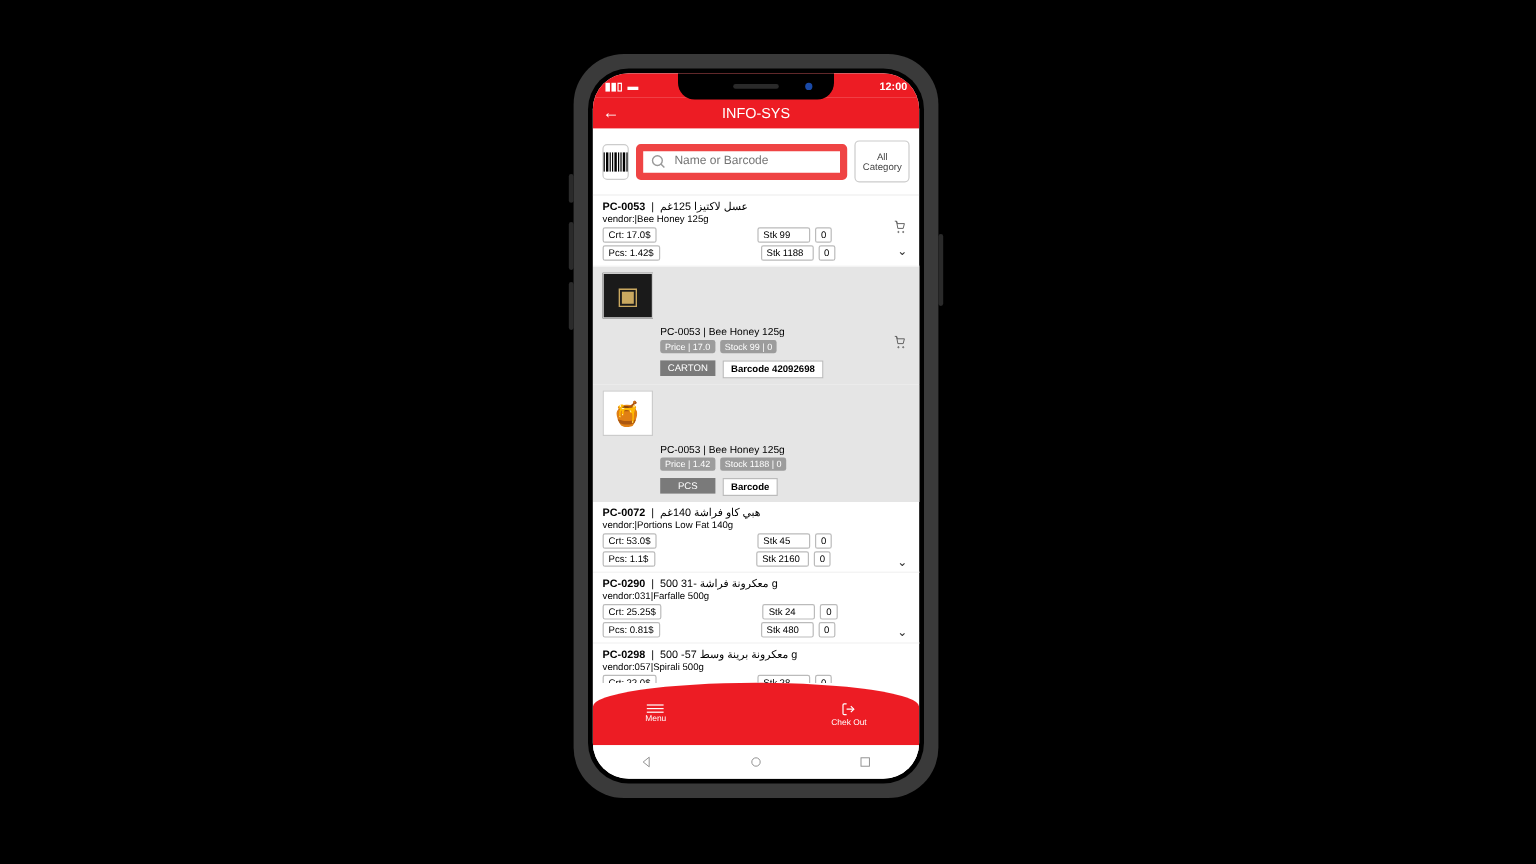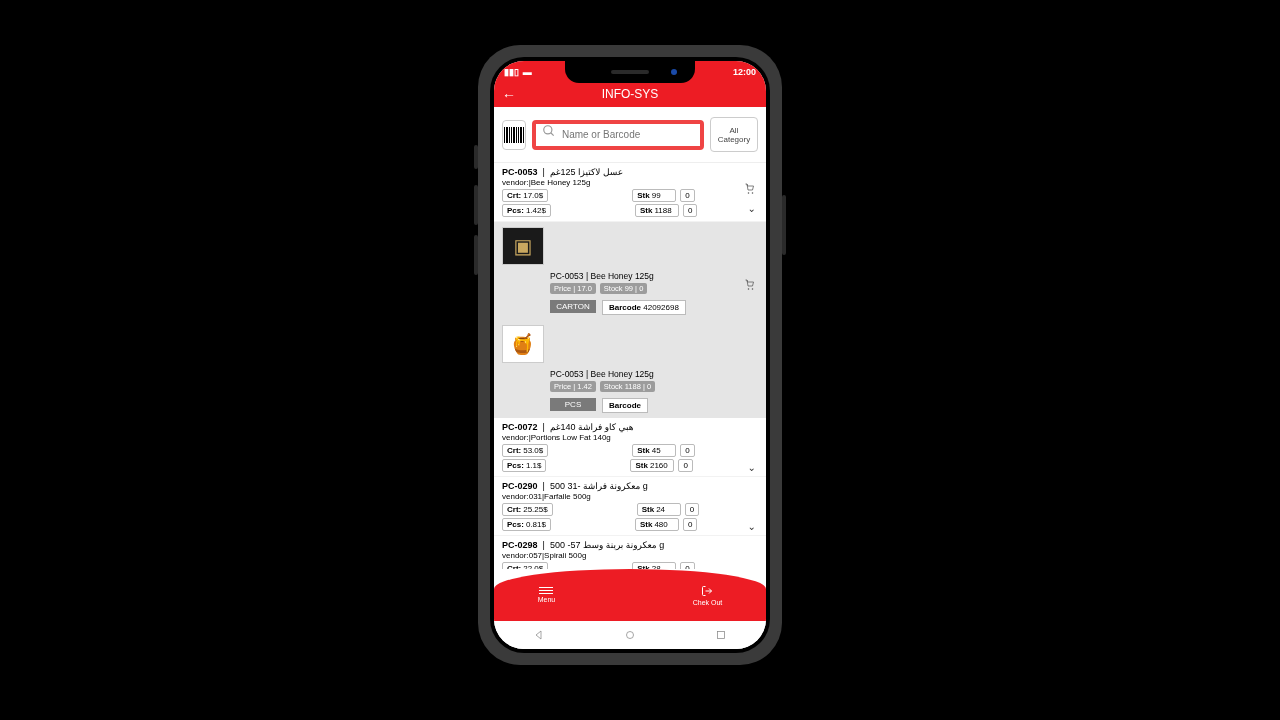--- a/index.html
+++ b/index.html
@@ -105,23 +105,23 @@
     border-radius: 4px;
     display: flex; align-items: center; justify-content: center;
     background: #fff;
   }
   .barcode-icon { display:flex; gap:1px; }
   .barcode-icon span { display:inline-block; width:1px; height:16px; background:#000; }
   .barcode-icon span.w { width:2px; }
   .search-box {
     flex: 1;
     height: 30px;
-    border: 4px solid #ef4444;
+    border: 6px solid #ef4444;
     border-radius: 4px;
-    display: flex; 
+    display: flex; align-items: center;
     padding: 0 6px;
     gap: 6px;
     color: #999;
     font-size: 10px;
   }
   .search-box svg { width:14px; height:14px; }
   .search-box input { border:none; outline:none; font-size:10px; flex:1; color:#555; }
   .cat-btn {
     height: 35px;
     border: 1px solid #ccc;
@@ -153,21 +153,21 @@
   .chip {
     border: 1px solid #bbb;
     border-radius: 2px;
     padding: 1px 4px;
     font-size: 8px;
     margin-right: 4px;
     min-width: 44px;
     display: inline-flex;
     gap: 2px;
   }
-  .chip .lbl { font-weight: bold; }
+  .chip .lbl { font-weight: normal; }
   .chip.stk { min-width: 44px; }
   .chip.qty { min-width: 14px; justify-content: center; }
   .cart-icon {
     position: absolute;
     right: 10px; top: 20px;
   }
   .cart-icon svg { width: 12px; height: 12px; }
   .chev {
     position: absolute;
     right: 10px; top: 40px;
@@ -204,20 +204,21 @@
     font-size: 8px;
     padding: 2px 6px;
     width: 46px;
     text-align: center;
   }
   .barcode-badge {
     background: #fff;
     border: 1px solid #bbb;
     font-size: 8px;
     padding: 2px 6px;
+    font-weight: bold;
   }
   .exp-cart {
     position: absolute; right: 2px; top: 8px;
   }
   .bottom-nav {
     height: 52px;
     background: #ed1c24;
     border-top-left-radius: 100% 40px;
     border-top-right-radius: 100% 40px;
     display: flex;

